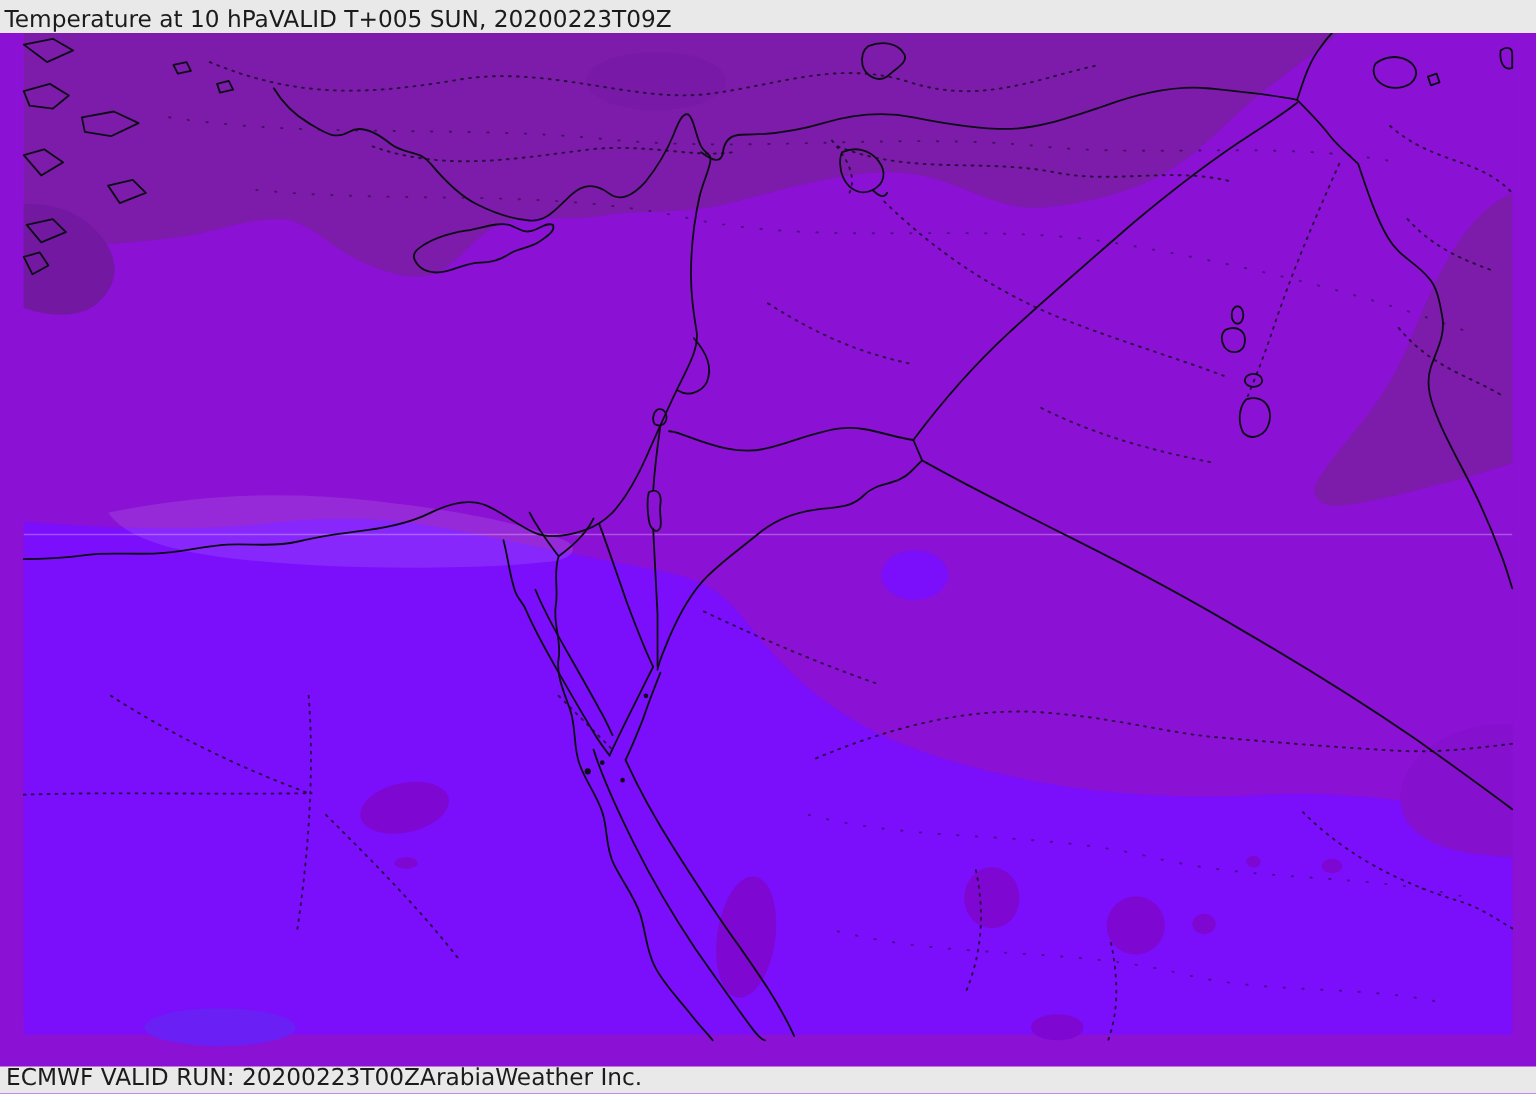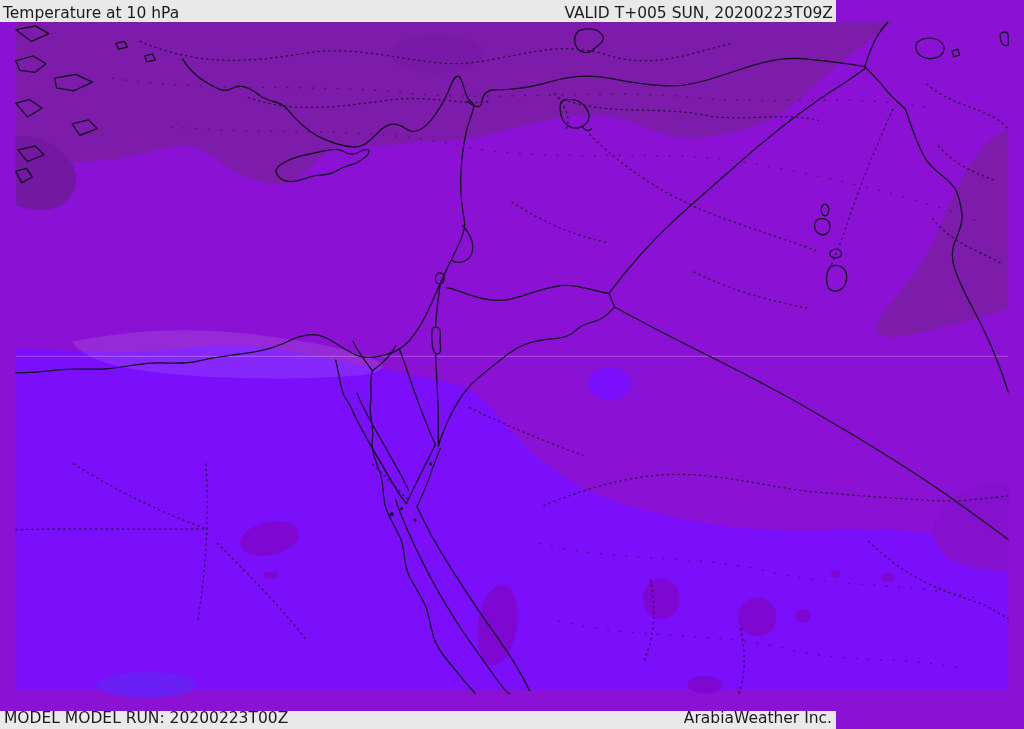--- a/index.html
+++ b/index.html
@@ -1,18 +1,18 @@
 <!DOCTYPE html>
 <html><head>
 <meta charset="utf-8">
 <style>
   html,body{margin:0;padding:0;width:1024px;height:729px;overflow:hidden;
     font-family:"DejaVu Sans","Liberation Sans",sans-serif;}
   .frame{position:relative;width:1024px;height:729px;background:#8B11D4;}
-  .bar{position:absolute;left:0;width:836px;display:flex;justify-content:space-between;
+  .bar{position:absolute;left:0;width:1024px;display:flex;
     align-items:flex-end;box-sizing:border-box;}
   .bar-top{top:0;height:22px;padding:0 3px 1px 3px;}
   .bar-bottom{top:711px;height:18px;padding:0 4px 2px 4px;align-items:center;}
   .bar span{font-size:15.5px;line-height:1;white-space:nowrap;letter-spacing:0;}
   .map-svg{position:absolute;top:22px;left:0;}
   .coast{fill:none;stroke-width:1.25px;stroke-linecap:round;stroke-linejoin:round;}
   .dotted{fill:none;stroke-width:1.3px;stroke-linecap:round;}
 </style>
 </head>
 <body>
@@ -176,17 +176,17 @@
       <ellipse cx="835" cy="216" rx="4" ry="6" fill="none" class="coast" stroke="#0D0D15"></ellipse>
     </g>
   </svg>
 
   <div class="bar bar-top" style="background: rgb(233, 233, 233); color: rgb(27, 27, 27);">
     <span>Temperature at 10 hPa</span>
     <span>VALID T+005 SUN, 20200223T09Z</span>
   </div>
 
   <div class="bar bar-bottom" style="background: rgb(233, 233, 233); color: rgb(27, 27, 27);">
-    <span>MODEL MODEL RUN: 20200223T00Z</span>
+    <span>ECMWF VALID RUN: 20200223T00Z</span>
     <span>ArabiaWeather Inc.</span>
   </div>
 
 </div>
 
 </body></html>

